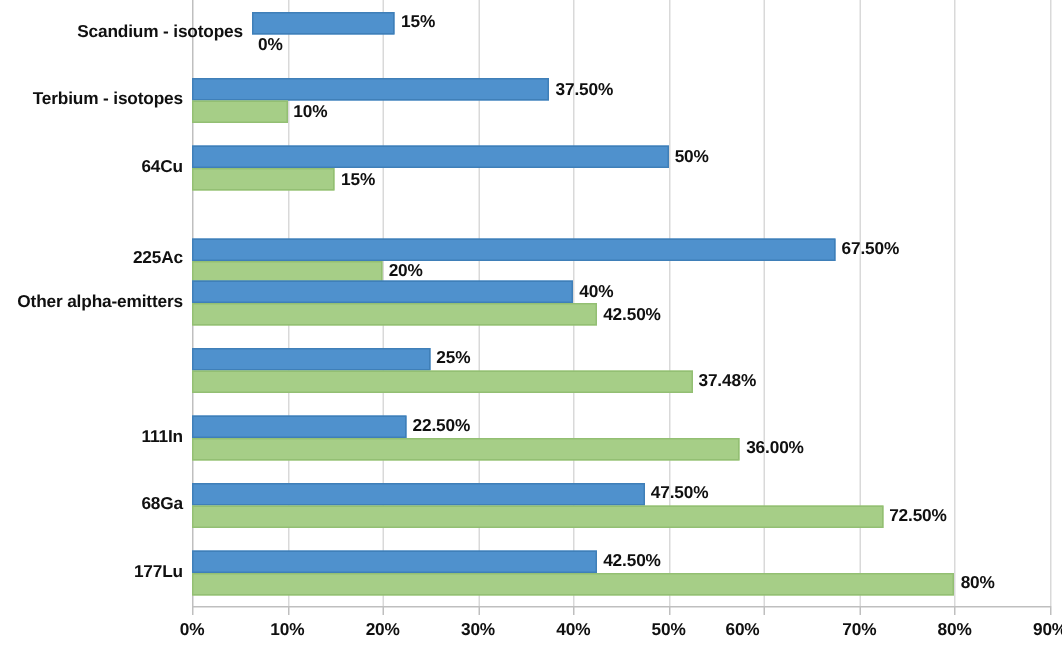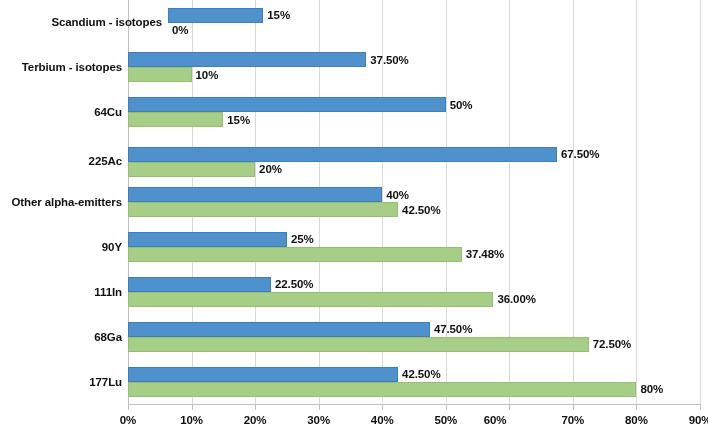--- a/index.html
+++ b/index.html
@@ -183,21 +183,21 @@
             <div class="bar-wrap series-a" style="width: 100%;">
               <div class="bar series-a" style="width: 317.778px;"></div>
               <div class="bar-value" style="left: 321.778px;">50%</div>
             </div>
             <div class="bar-wrap series-b" style="width: 100%;">
               <div class="bar series-b" style="width: 95.3333px;"></div>
               <div class="bar-value" style="left: 99.3333px;">15%</div>
             </div>
           </div>
         </div>
-        <div class="cat-row" style="top: 139px; height: 44.8889px; left: -128px;">
+        <div class="cat-row" style="top: 151px; height: 44.8889px; left: -128px;">
           <div class="cat-label">225Ac</div>
           <div class="bars">
             <div class="bar-wrap series-a" style="width: 100%;">
               <div class="bar series-a" style="width: 429px;"></div>
               <div class="bar-value" style="left: 433px;">67.50%</div>
             </div>
             <div class="bar-wrap series-b" style="width: 100%;">
               <div class="bar series-b" style="width: 127.111px;"></div>
               <div class="bar-value" style="left: 131.111px;">20%</div>
             </div>
@@ -210,21 +210,20 @@
               <div class="bar series-a" style="width: 254.222px;"></div>
               <div class="bar-value" style="left: 258.222px;">40%</div>
             </div>
             <div class="bar-wrap series-b" style="width: 100%;">
               <div class="bar series-b" style="width: 270.111px;"></div>
               <div class="bar-value" style="left: 274.111px;">42.50%</div>
             </div>
           </div>
         </div>
         <div class="cat-row" style="top: 224.444px; height: 44.8889px; left: -128px;">
-          <div class="cat-label">90Y</div>
           <div class="bars">
             <div class="bar-wrap series-a" style="width: 100%;">
               <div class="bar series-a" style="width: 158.889px;"></div>
               <div class="bar-value" style="left: 162.889px;">25%</div>
             </div>
             <div class="bar-wrap series-b" style="width: 100%;">
               <div class="bar series-b" style="width: 333.667px;"></div>
               <div class="bar-value" style="left: 337.667px;">37.48%</div>
             </div>
           </div>

